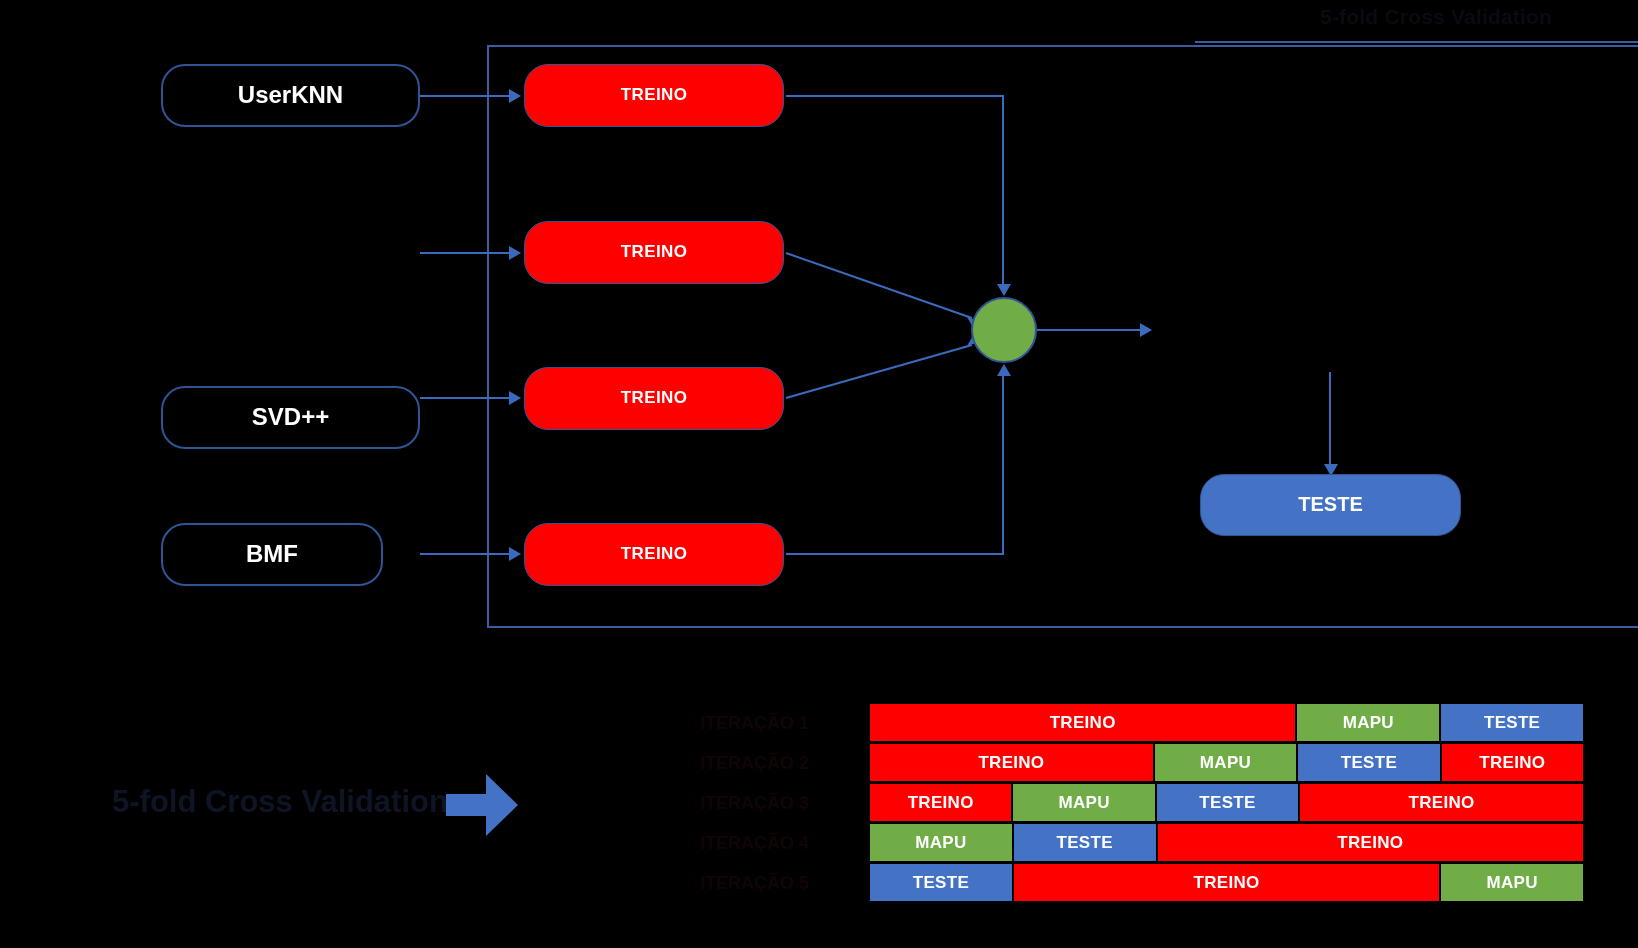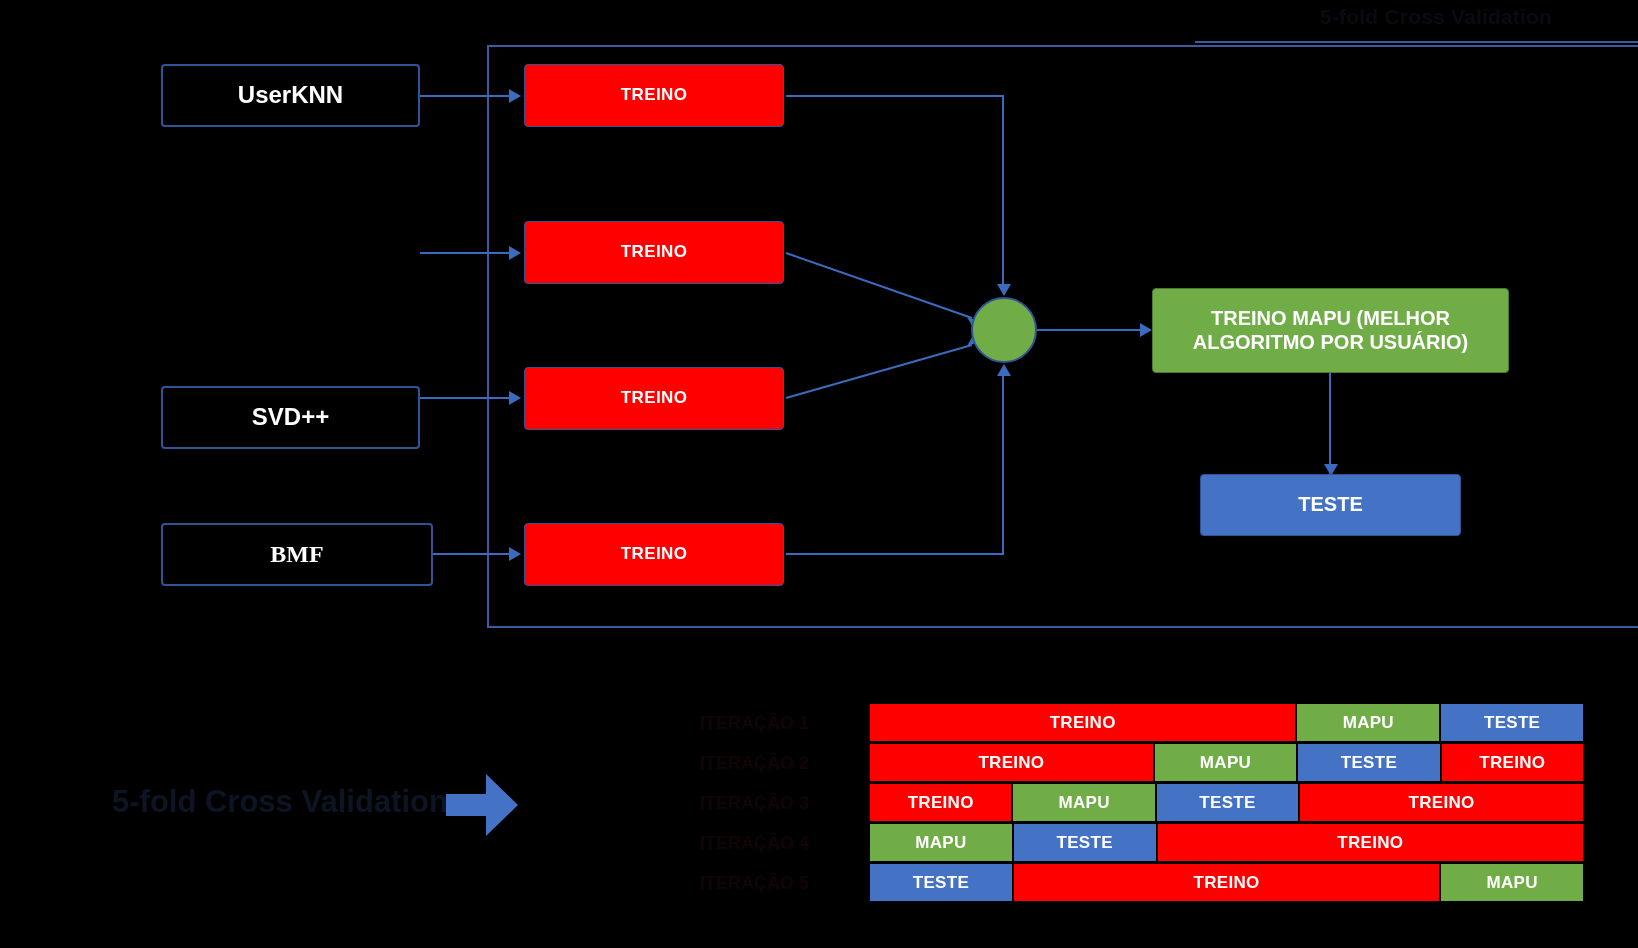--- a/index.html
+++ b/index.html
@@ -64,21 +64,21 @@
     height: 583px;
     border: 2px solid #3b5ca0;
     border-right: none;
     box-sizing: border-box;
   }
 
   
   .rbox {
     position: absolute;
     box-sizing: border-box;
-    border-radius: 4px;
+    border-radius: 24px;
     display: flex;
     align-items: center;
     justify-content: center;
     text-align: center;
     line-height: 1.18;
   }
   .rbox.algo {
     background: #000000;
     border: 2px solid #2f5597;
     font-size: 24px;
@@ -237,40 +237,37 @@
   <div class="arrow-d" style="left:1324px; top:464px;"></div>
 
   <div class="merge-circle"></div>
 
   <div class="rbox algo" style="left:161px; top:64px; width:259px; height:63px;">
     <span>UserKNN</span>
   </div>
   <div class="rbox algo" style="left:161px; top:386px; width:259px; height:63px;">
     <span>SVD++</span>
   </div>
-  <div class="rbox algo" style="left:161px; top:523px; width:272px; height:63px;font-family:Liberation Serif, serif;">
+  <div class="rbox algo" style="left:161px; top:523px; width:222px; height:63px;">
     <span>BMF</span>
   </div>
 
   <div class="rbox treino" style="left:524px; top:64px; width:260px; height:63px;">
     <span>TREINO</span>
   </div>
   <div class="rbox treino" style="left:524px; top:221px; width:260px; height:63px;">
     <span>TREINO</span>
   </div>
   <div class="rbox treino" style="left:524px; top:367px; width:260px; height:63px;">
     <span>TREINO</span>
   </div>
   <div class="rbox treino" style="left:524px; top:523px; width:260px; height:63px;">
     <span>TREINO</span>
   </div>
 
-  <div class="rbox mapu" style="left:1152px; top:288px; width:357px; height:85px;">
-    <span>TREINO MAPU (MELHOR ALGORITMO POR USUÁRIO)</span>
-  </div>
 
   <div class="rbox teste" style="left:1200px; top:474px; width:261px; height:62px;">
     <span>TESTE</span>
   </div>
 
   <div class="title-bottom">5-fold Cross Validation</div>
 
   <div class="block-arrow">
     <svg width="72" height="62" viewBox="0 0 72 62">
       <polygon points="0,20 40,20 40,0 72,31 40,62 40,42 0,42" fill="#4472C4"></polygon>

